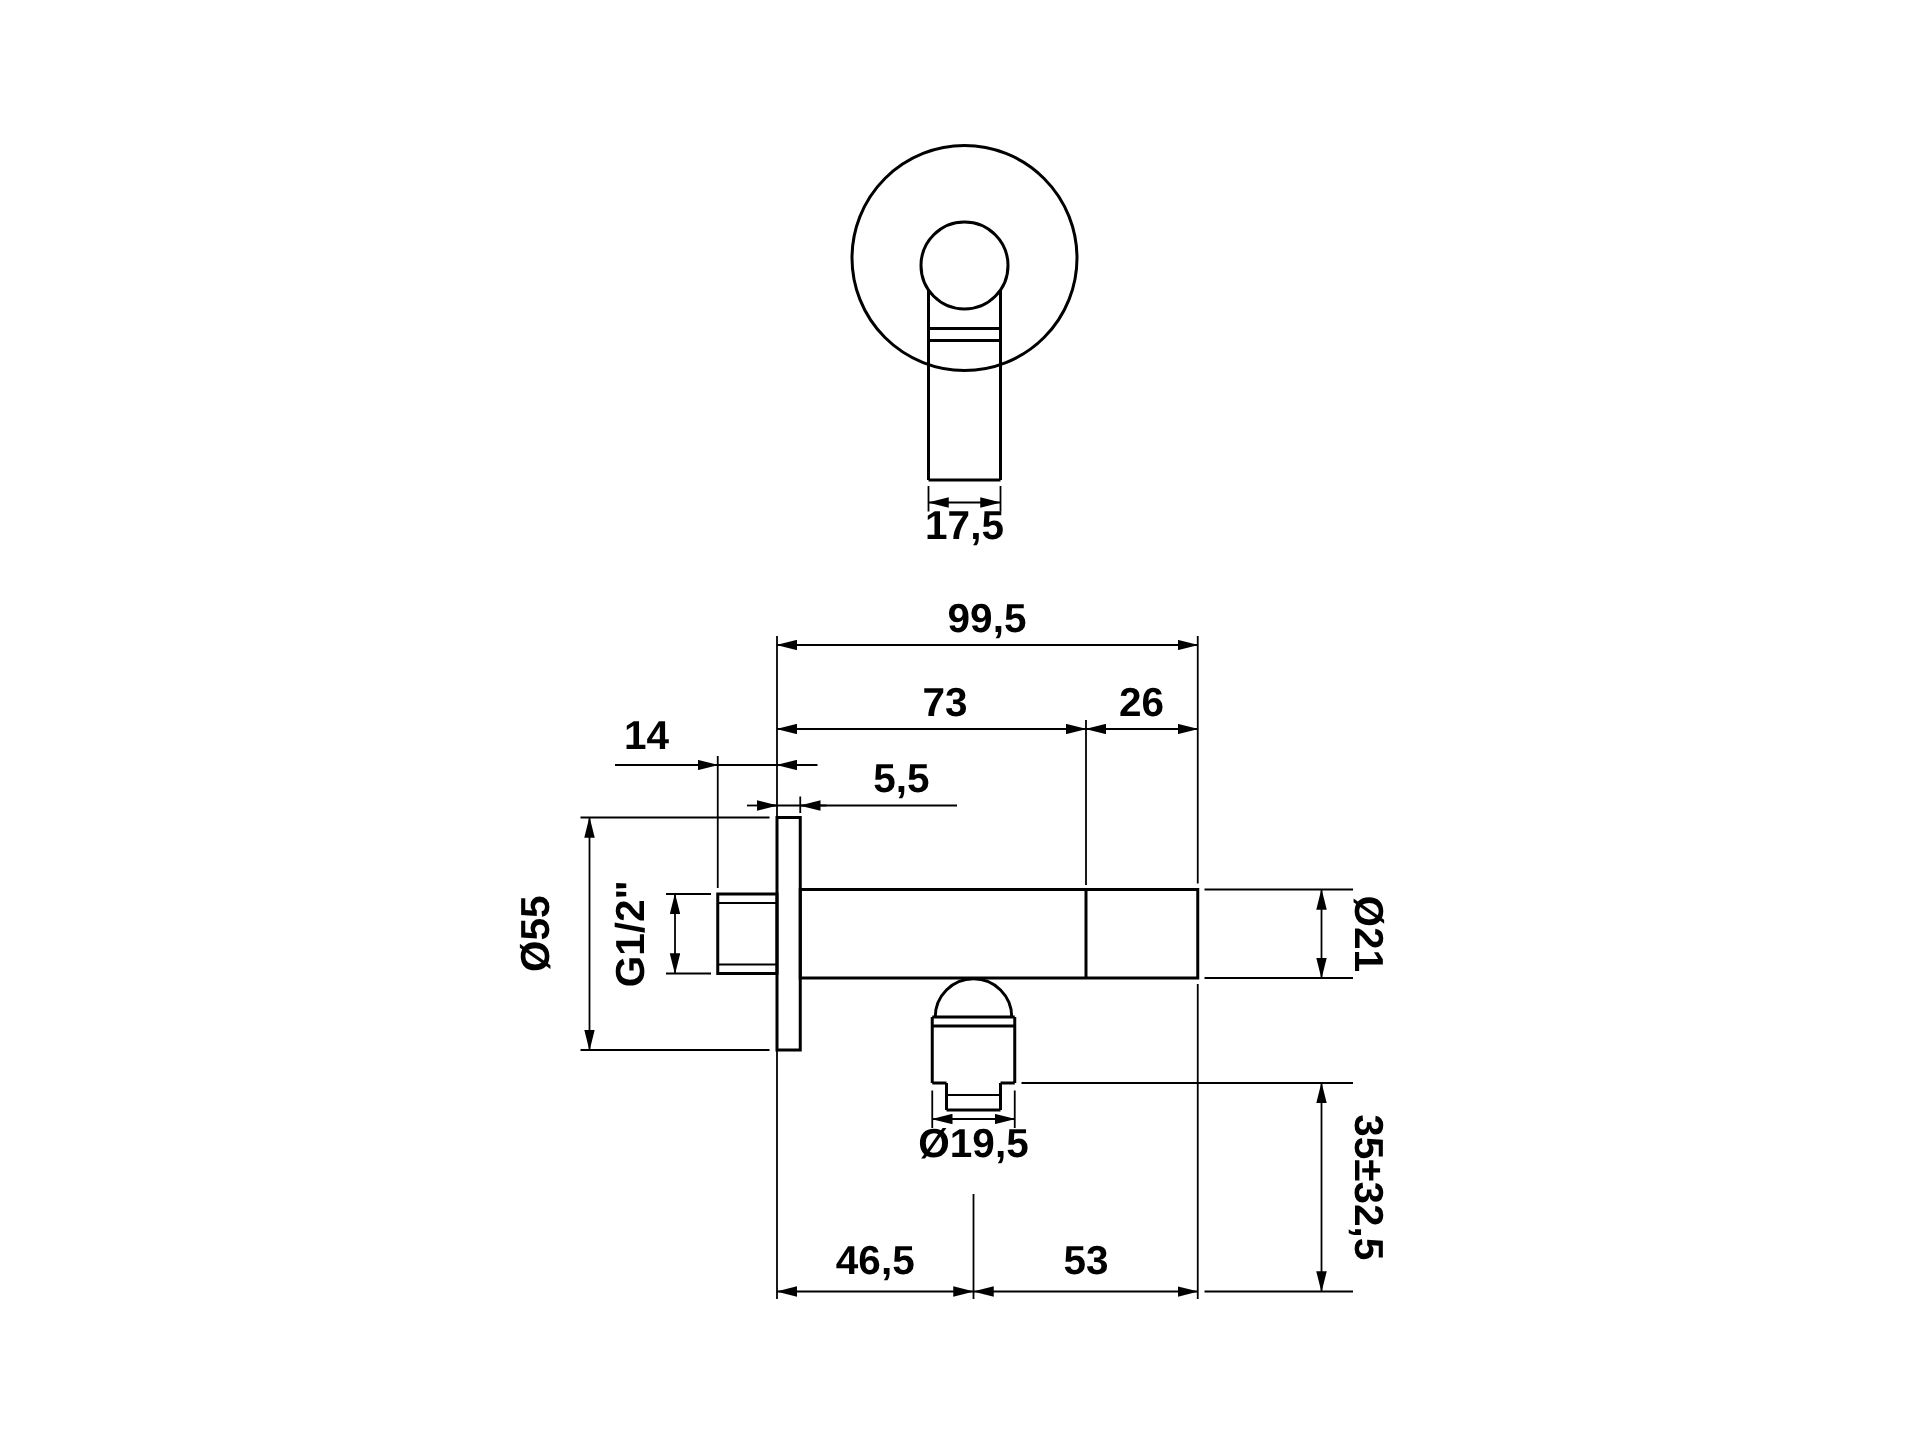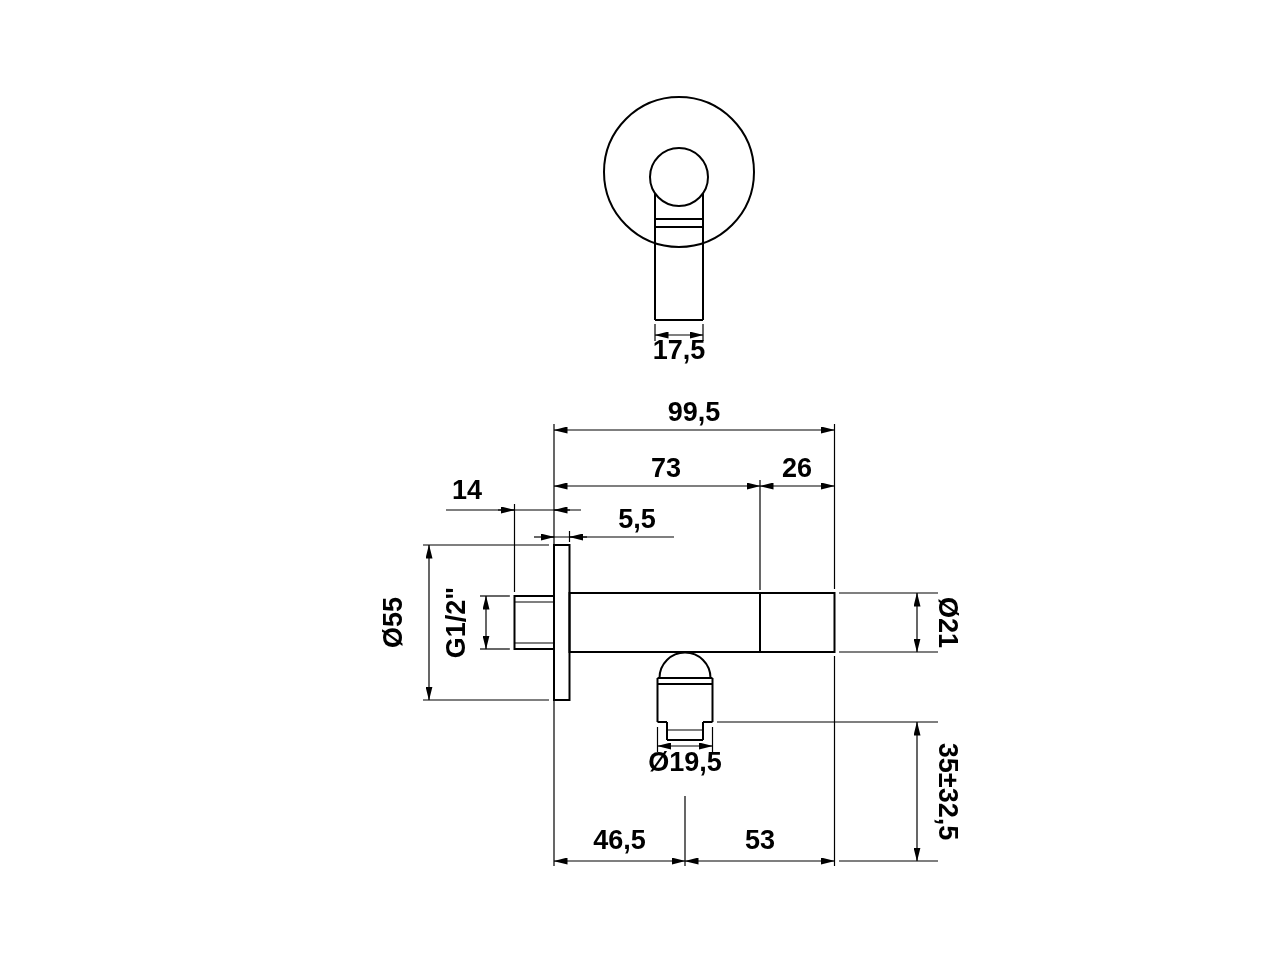--- a/index.html
+++ b/index.html
@@ -9,21 +9,20 @@
     width: 1280px;
     height: 960px;
     font-family: "Liberation Sans", sans-serif;
   }
   .stage {
     position: relative;
     width: 1174px;
     height: 960px;
     background: #ffffff;
     overflow: hidden;
-    padding-left: 36px;
   }
   svg { display: block; }
   .obj  { stroke: #000; stroke-width: 2;   fill: none; }
   .thin { stroke: #000; stroke-width: 1.2; fill: none; }
   .dim  { stroke: #000; stroke-width: 1.2; fill: none; }
   .lbl {
     font-family: "Liberation Sans", sans-serif;
     font-size: 27px;
     font-weight: bold;
     fill: #000;

